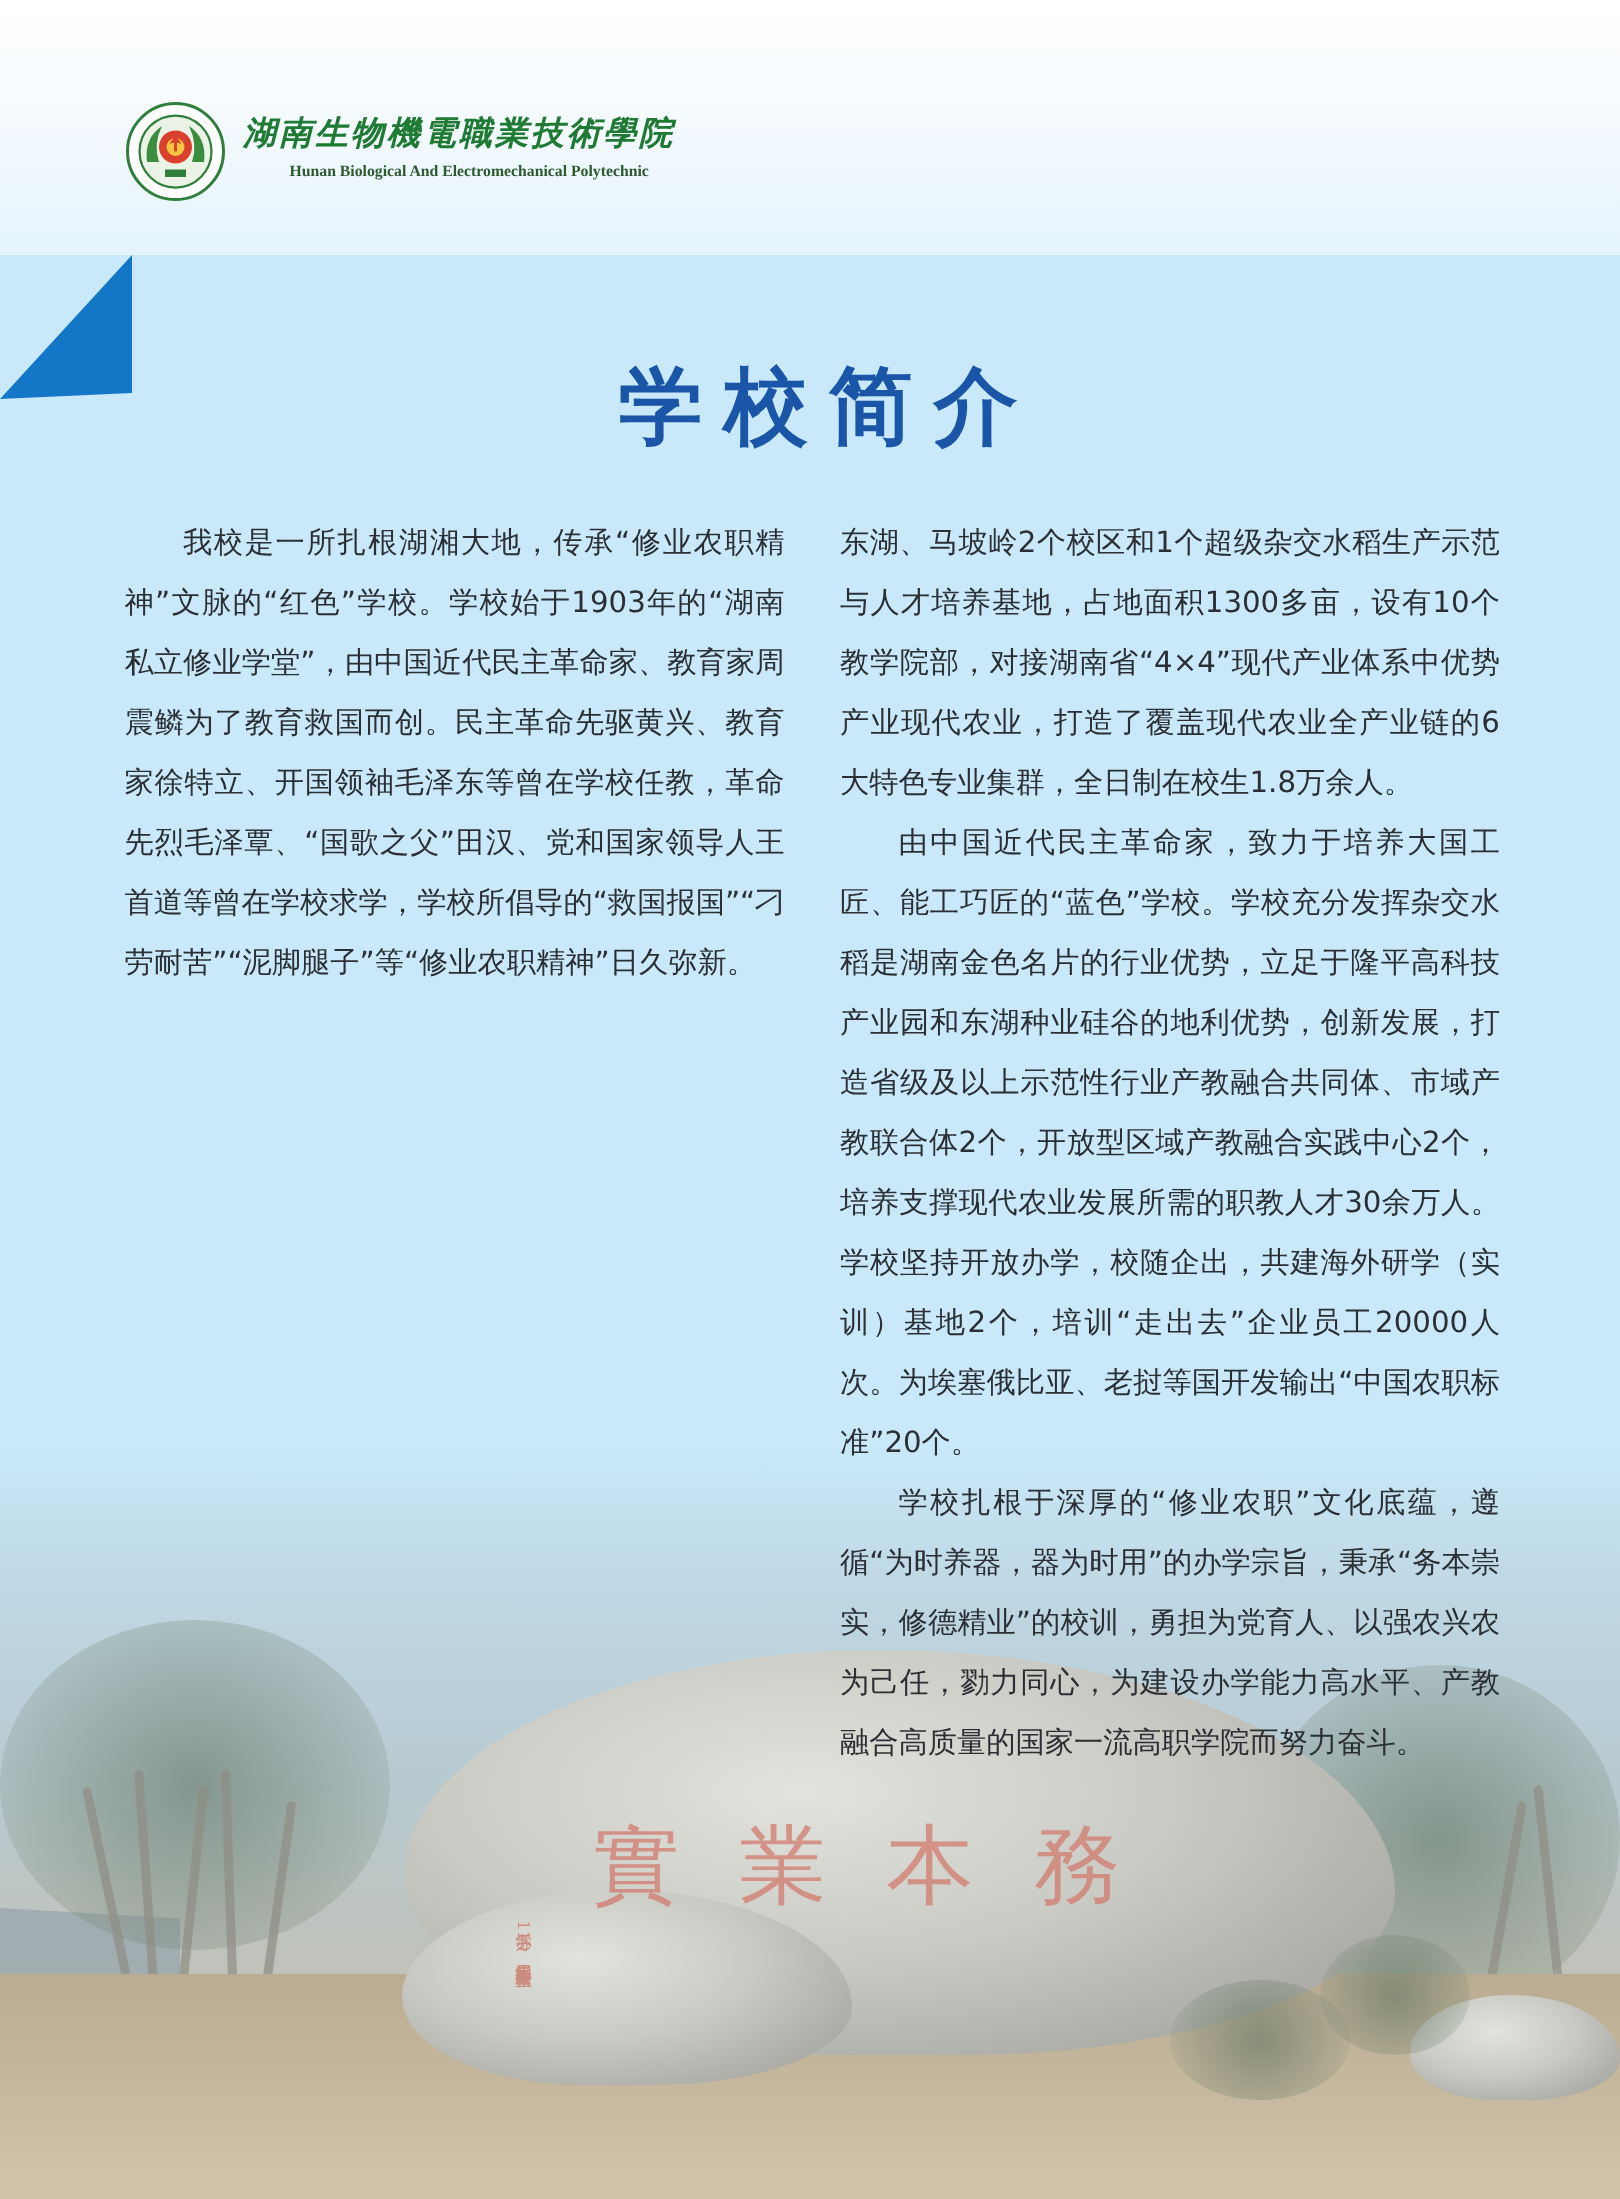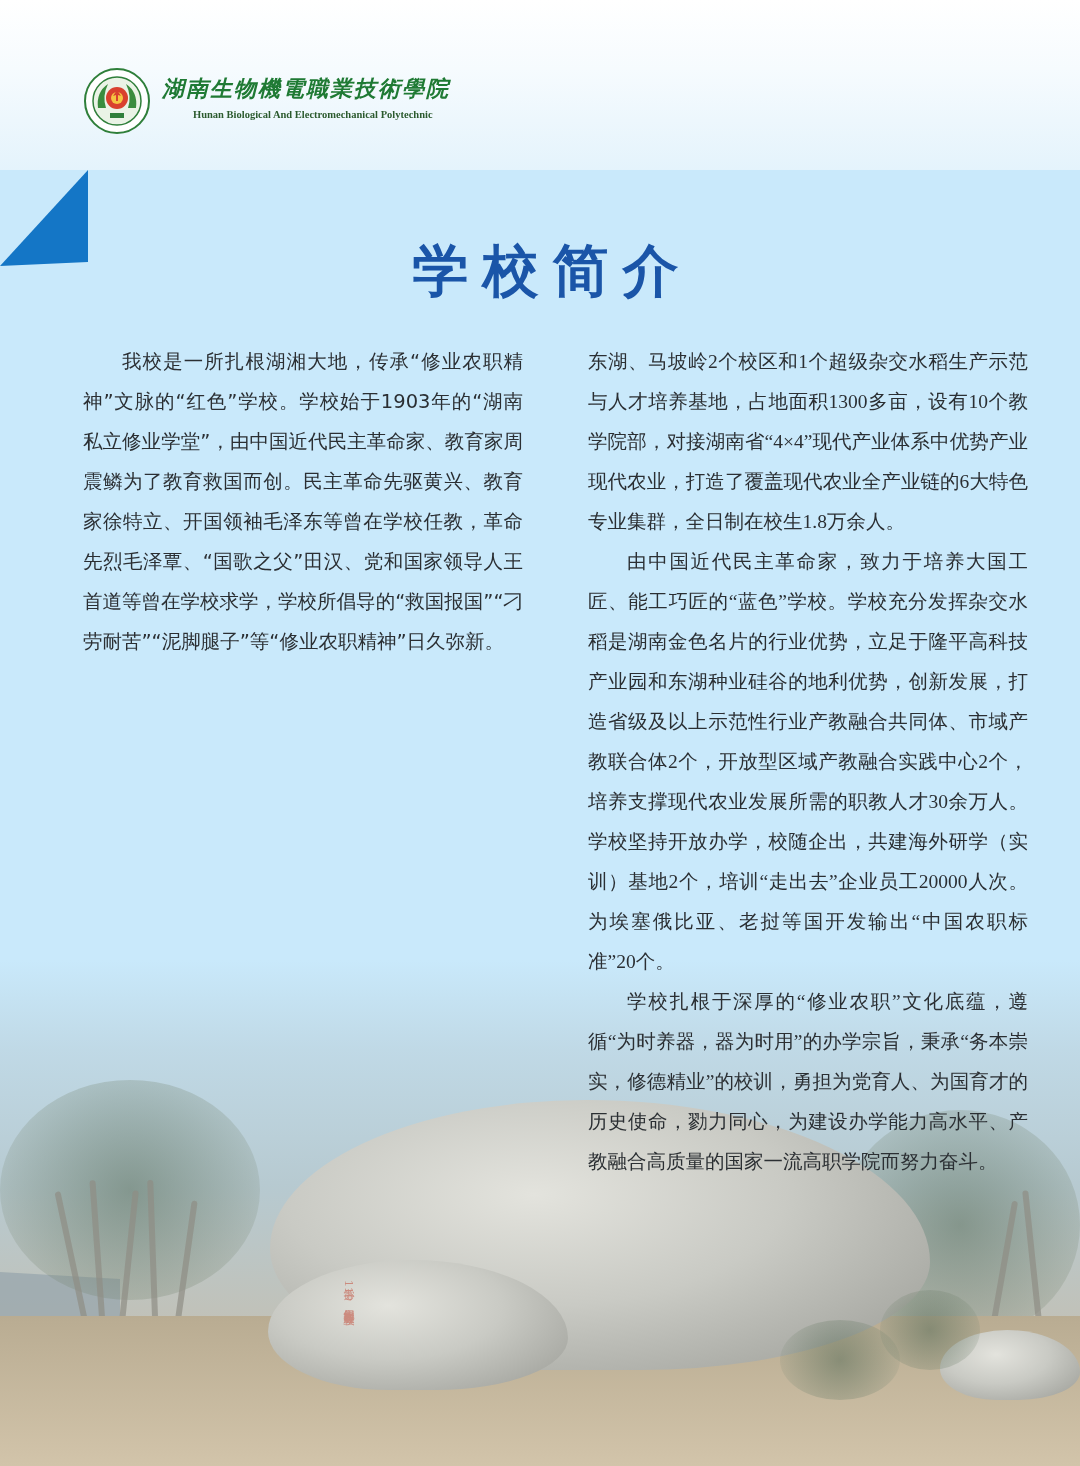--- a/index.html
+++ b/index.html
@@ -82,21 +82,21 @@
     font-family: "DejaVu Serif", "Liberation Serif", serif;
     font-size: 11px; color: #c9796b; line-height: 16px; opacity: 0.8;
     height: 80px;
   }
   .col {
     position: absolute; top: 342px; width: 440px;
     font-size: 19.5px; line-height: 40px; color: #2b2f33;
     text-align: justify; text-justify: inter-character;
   }
   .col-left { left: 83px; }
-  .col-right { left: 588px; font-family: Liberation Serif, serif; }
+  .col-right { left: 560px; }
   .col p { text-indent: 2em; }
   .col p.cont { text-indent: 0; }
 </style>
 </head>
 <body>
 
 <div class="header">
   <svg class="logo" viewBox="0 0 66 66">
     <circle cx="33" cy="33" r="32" fill="#ffffff" stroke="#2f7f3a" stroke-width="2"></circle>
     <circle cx="33" cy="33" r="24" fill="#eaf3e6" stroke="#2f7f3a" stroke-width="1.5"></circle>
@@ -128,26 +128,27 @@
   <div class="tree" style="left:150px;top:220px;height:160px;transform:rotate(-2deg);"></div>
   <div class="tree" style="left:182px;top:240px;height:140px;transform:rotate(8deg);"></div>
   <div class="tree" style="left:1000px;top:240px;height:140px;transform:rotate(10deg);"></div>
   <div class="tree" style="left:1030px;top:230px;height:150px;transform:rotate(-6deg);"></div>
   <div class="ground"></div>
   <div class="rock rock-main"></div>
   <div class="rock rock-left"></div>
   <div class="rock rock-right"></div>
   <div class="bush" style="left:780px;top:360px;width:120px;height:80px;"></div>
   <div class="bush" style="left:880px;top:330px;width:100px;height:80px;"></div>
+  <div class="inscription">實業本務</div>
   <div class="inscription-small">办学110周年纪念 各届校友敬立</div>
 </div>
 
 <h1 class="title">学校简介</h1>
 
 <div class="col col-left">
   <p>我校是一所扎根湖湘大地，传承“修业农职精神”文脉的“红色”学校。学校始于1903年的“湖南私立修业学堂”，由中国近代民主革命家、教育家周震鳞为了教育救国而创。民主革命先驱黄兴、教育家徐特立、开国领袖毛泽东等曾在学校任教，革命先烈毛泽覃、“国歌之父”田汉、党和国家领导人王首道等曾在学校求学，学校所倡导的“救国报国”“刁劳耐苦”“泥脚腿子”等“修业农职精神”日久弥新。</p>
 </div>
 
 <div class="col col-right">
   <p class="cont">东湖、马坡岭2个校区和1个超级杂交水稻生产示范与人才培养基地，占地面积1300多亩，设有10个教学院部，对接湖南省“4×4”现代产业体系中优势产业现代农业，打造了覆盖现代农业全产业链的6大特色专业集群，全日制在校生1.8万余人。</p>
   <p>由中国近代民主革命家，致力于培养大国工匠、能工巧匠的“蓝色”学校。学校充分发挥杂交水稻是湖南金色名片的行业优势，立足于隆平高科技产业园和东湖种业硅谷的地利优势，创新发展，打造省级及以上示范性行业产教融合共同体、市域产教联合体2个，开放型区域产教融合实践中心2个，培养支撑现代农业发展所需的职教人才30余万人。学校坚持开放办学，校随企出，共建海外研学（实训）基地2个，培训“走出去”企业员工20000人次。为埃塞俄比亚、老挝等国开发输出“中国农职标准”20个。</p>
-  <p>学校扎根于深厚的“修业农职”文化底蕴，遵循“为时养器，器为时用”的办学宗旨，秉承“务本崇实，修德精业”的校训，勇担为党育人、为国育才的历史使命，勠力同心，为建设办学能力高水平、产教融合高质量的国家一流高职学院而努力奋斗。</p>
+  <p>学校扎根于深厚的“修业农职”文化底蕴，遵循“为时养器，器为时用”的办学宗旨，秉承“务本崇实，修德精业”的校训，勇担为党育人、以强农兴农为己任，勠力同心，为建设办学能力高水平、产教融合高质量的国家一流高职学院而努力奋斗。</p>
 </div>
 
 </body></html>

